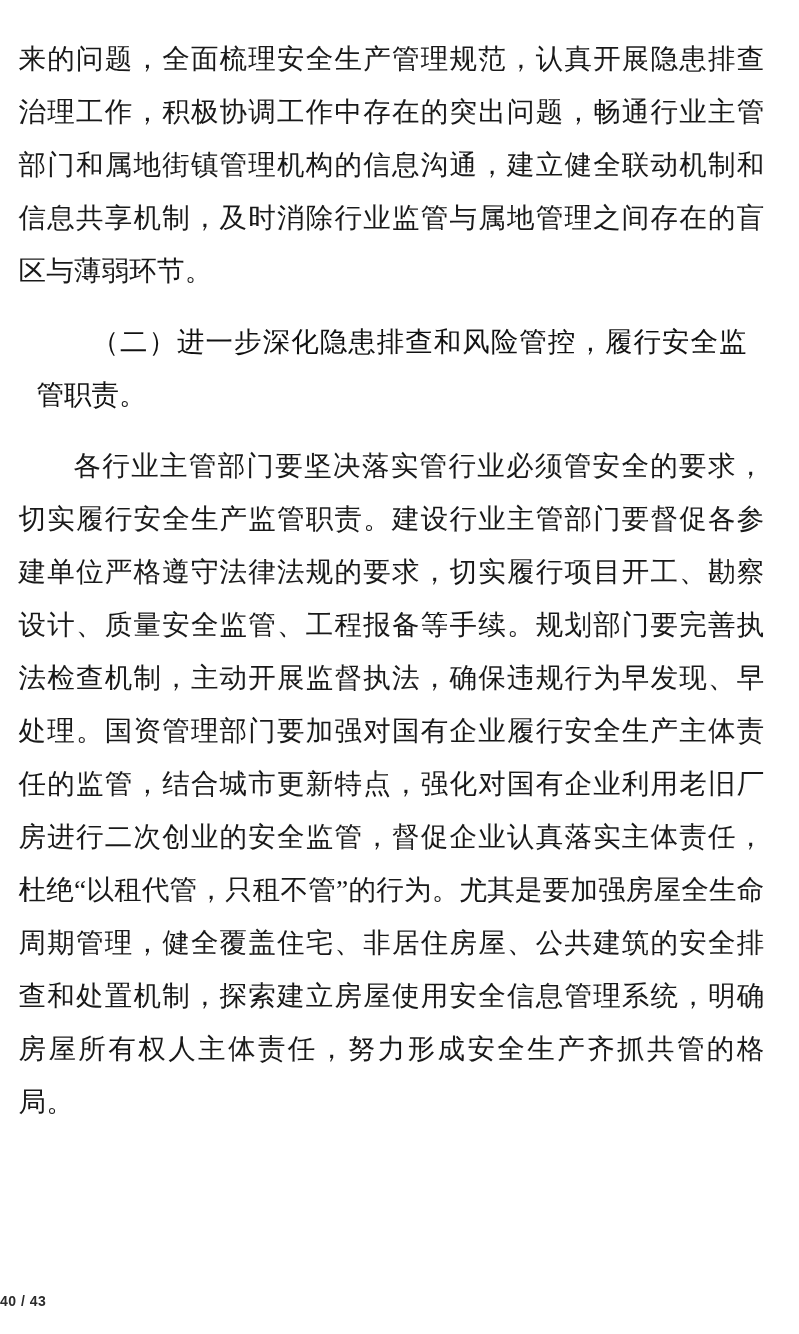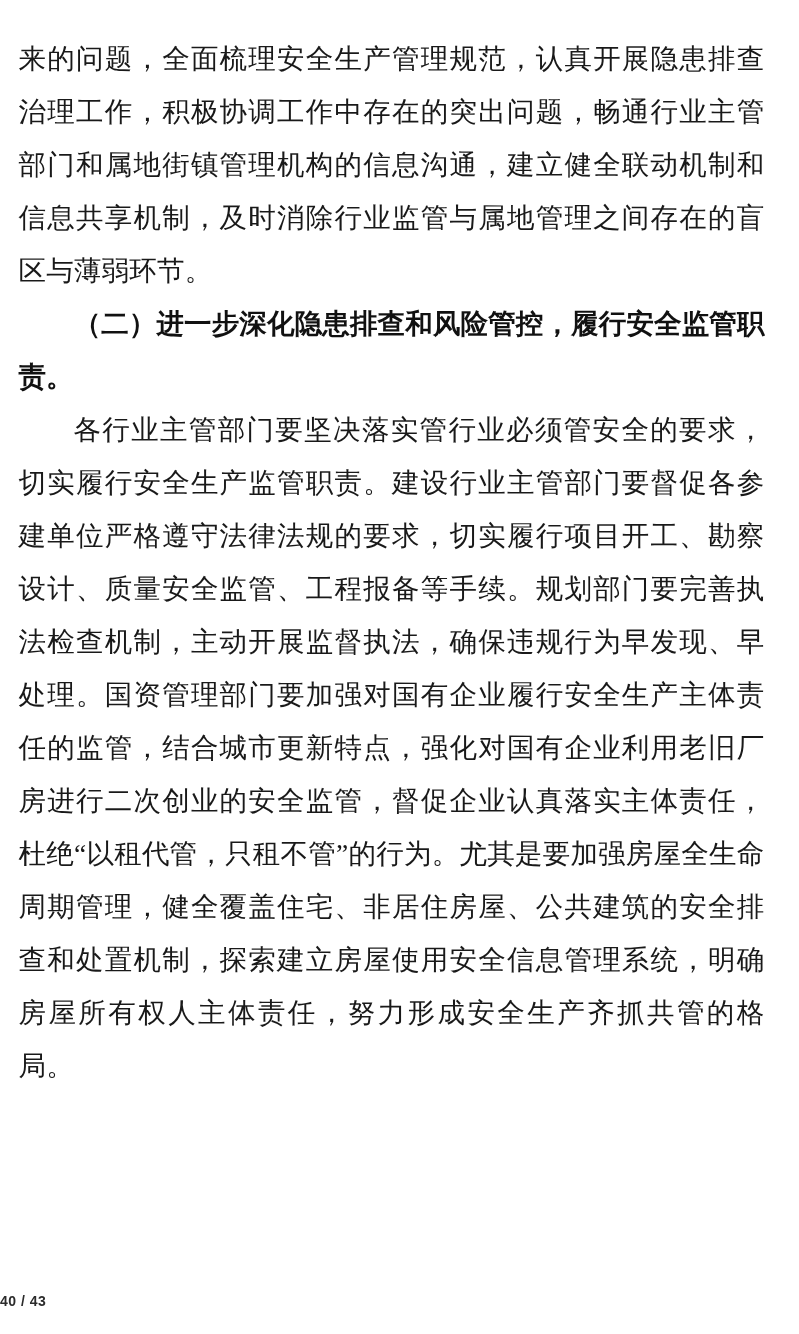--- a/index.html
+++ b/index.html
@@ -36,26 +36,26 @@
     text-align: justify;
     text-justify: inter-ideograph;
     letter-spacing: 0.2px;
     color: #191919;
     font-family: "Liberation Serif", "DejaVu Serif", serif;
   }
   p.para.indent {
     text-indent: 2em;
   }
   p.heading {
-    margin: 0;
+    margin: 18px;
     font-size: 27.5px;
     line-height: 53px;
     text-align: justify;
     text-justify: inter-ideograph;
-    font-weight: bold;
+    font-weight: normal;
     text-indent: 2em;
     color: #111111;
     font-family: "Liberation Serif", "DejaVu Serif", serif;
   }
   .footer {
     position: absolute;
     left: 0;
     bottom: 24px;
     width: 799px;
     text-align: left;

